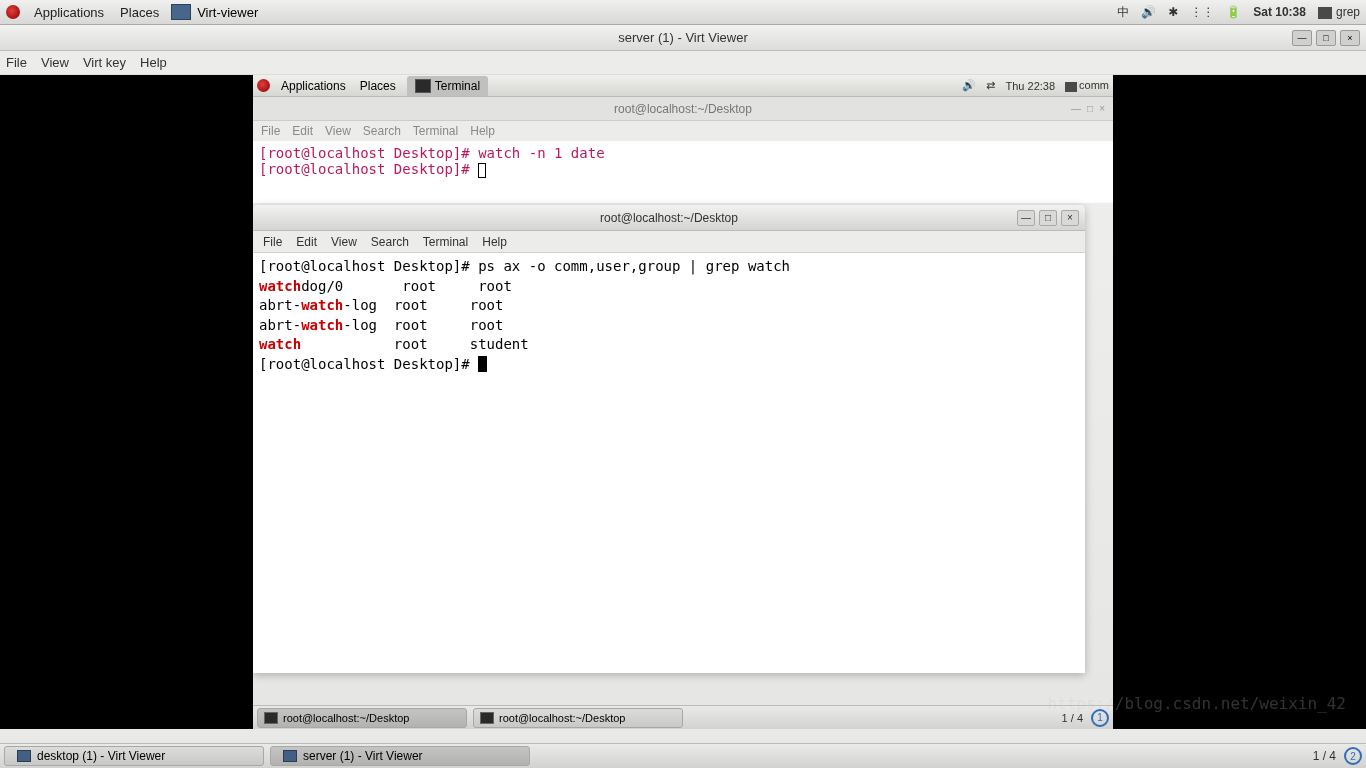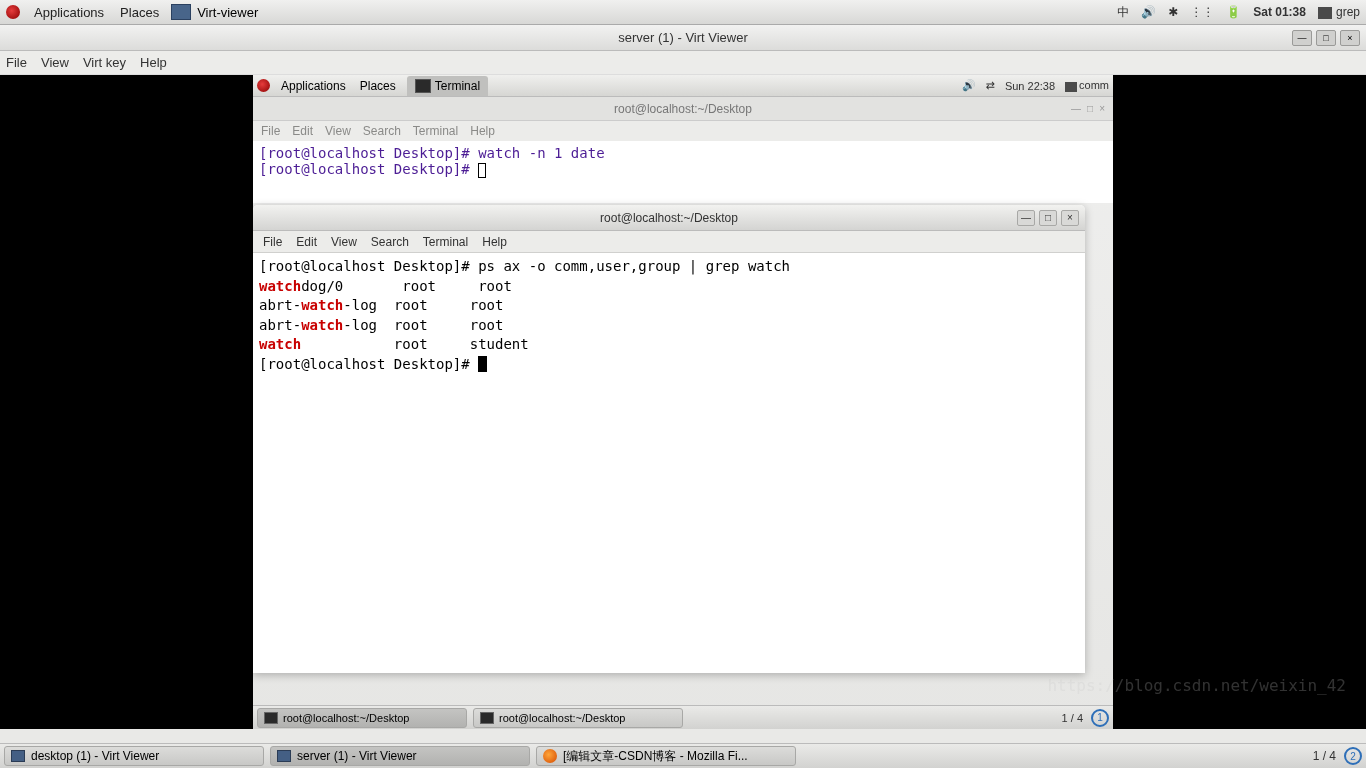--- a/index.html
+++ b/index.html
@@ -38,21 +38,21 @@
     .guest-panel .term-icon { width: 16px; height: 14px; background: #2a2a2a; border: 1px solid #555; margin-right: 4px; }
     .guest-panel .gspacer { flex: 1; }
     .guest-panel .gtray { display: flex; align-items: center; gap: 10px; font-size: 11px; color: #333; }
     .guest-panel .root-icon { width: 12px; height: 10px; background: #4a4a4a; display: inline-block; margin-right: 2px; vertical-align: middle; }
     
     
     .term-bg { position: absolute; top: 22px; left: 0; width: 860px; }
     .term-bg-title { height: 24px; background: #e2e2e0; display: flex; align-items: center; justify-content: center; position: relative; font-size: 12px; color: #777; border-bottom: 1px solid #ccc; }
     .term-bg-title .tb-btns { position: absolute; right: 8px; display: flex; gap: 6px; color: #999; font-size: 10px; }
     .term-bg-menu { height: 20px; background: #ececea; display: flex; align-items: center; gap: 12px; padding: 0 8px; font-size: 12px; color: #8a8a88; }
-    .term-bg-body { background: #fff; font-family: "DejaVu Sans Mono","Liberation Mono",monospace; font-size: 14px; padding: 4px 6px; white-space: pre; color: #4c1d95; height: 62px; }
+    .term-bg-body { background: #fff; font-family: "DejaVu Sans Mono","Liberation Mono",monospace; font-size: 14px; padding: 4px 6px; white-space: pre; color: #be185d; height: 62px; }
     .cursor-box { display: inline-block; width: 8px; height: 15px; border: 1px solid #000; vertical-align: middle; }
     
     
     .term-fg { position: absolute; top: 130px; left: 0; width: 832px; background: #fff; box-shadow: 0 2px 8px rgba(0,0,0,0.25); border-radius: 5px 5px 0 0; overflow: hidden; }
     .term-fg-title { height: 26px; background: linear-gradient(#f2f2f0,#d4d4d2); display: flex; align-items: center; justify-content: center; position: relative; font-size: 12px; color: #333; border-bottom: 1px solid #bbb; }
     .term-fg-title .fg-btns { position: absolute; right: 6px; display: flex; gap: 4px; }
     .fg-wbtn { width: 18px; height: 16px; background: #d9d9d7; border: 1px solid #a8a8a6; border-radius: 2px; display: flex; align-items: center; justify-content: center; font-size: 10px; cursor: pointer; }
     .term-fg-menu { height: 22px; background: #ececea; display: flex; align-items: center; gap: 14px; padding: 0 10px; font-size: 12px; color: #333; border-bottom: 1px solid #d0d0ce; }
     .term-fg-menu span { cursor: pointer; }
     .term-fg-body { font-family: "DejaVu Sans Mono","Liberation Mono",monospace; font-size: 14px; padding: 4px 6px; white-space: pre; color: #000; height: 420px; background: #fff; line-height: 1.4; overflow-y: auto; }
@@ -62,25 +62,25 @@
     
     .guest-taskbar { position: absolute; bottom: 0; left: 0; width: 860px; height: 24px; background: linear-gradient(#eaeae8,#d2d2d0); display: flex; align-items: center; padding: 0 4px; font-size: 11px; border-top: 1px solid #bbb; }
     .task-item { display: flex; align-items: center; width: 210px; height: 20px; background: linear-gradient(#dcdcda,#c8c8c6); border: 1px solid #a8a8a6; border-radius: 3px; margin-right: 6px; padding: 0 6px; cursor: pointer; }
     .task-item.active { background: linear-gradient(#c4c4c2,#b2b2b0); }
     .task-item .ti-icon { width: 14px; height: 12px; background: #2a2a2a; border: 1px solid #666; margin-right: 5px; }
     .gb-spacer { flex: 1; }
     .ws-ind { color: #333; margin-right: 6px; }
     .ws-bubble { width: 18px; height: 18px; border: 2px solid #2e6fb8; border-radius: 50%; display: flex; align-items: center; justify-content: center; font-size: 10px; color: #2e6fb8; margin-left: 2px; }
 
     
-    .watermark { position: absolute; right: 20px; bottom: 34px; color: rgba(200,200,200,0.25); font-family: monospace; font-size: 16px; pointer-events: none; }
+    .watermark { position: absolute; right: 20px; bottom: 16px; color: rgba(200,200,200,0.25); font-family: monospace; font-size: 16px; pointer-events: none; }
     
     
     .host-taskbar { position: absolute; left: 0; bottom: 0; width: 1366px; height: 25px; background: linear-gradient(#eaeae8,#d2d2d0); display: flex; align-items: center; padding: 0 4px; font-size: 12px; border-top: 1px solid #bbb; }
-    .htask { display: flex; align-items: center; width: 260px; height: 20px; background: linear-gradient(#dcdcda,#c8c8c6); border: 1px solid #a8a8a6; border-radius: 3px; margin-right: 6px; padding: 0 6px; cursor: pointer; }
+    .htask { display: flex; align-items: center; width: 260px; height: 20px; background: linear-gradient(#dcdcda,#c8c8c6); border: 1px solid #a8a8a6; border-radius: 3px; margin-right: 6px; padding: 0 12px; cursor: pointer; }
     .htask.active { background: linear-gradient(#c4c4c2,#b2b2b0); }
     .htask .hti-icon { width: 14px; height: 12px; background: #445f84; border: 1px solid #2b3c55; margin-right: 6px; }
     .htask .ff-icon { width: 14px; height: 14px; background: radial-gradient(circle at 40% 40%, #ffa53a, #d44a00); border-radius: 50%; margin-right: 6px; }
     .hb-spacer { flex: 1; }
   </style>
 </head>
 <body>
 
 <div class="host-panel">
   <span class="rh"></span>
@@ -90,21 +90,21 @@
     <span class="host-app-icon"></span>
     <span>Virt-viewer</span>
   </div>
   <div class="spacer"></div>
   <div class="tray">
     <span>中</span>
     <span>🔊</span>
     <span>✱</span>
     <span>⋮⋮</span>
     <span>🔋</span>
-    <span class="clock">Sat 01:38</span>
+    <span class="clock">Sat 10:38</span>
     <span><span class="kiosk-icon"></span><span>grep</span></span>
   </div>
 </div>
 
 <div class="vv-window">
   <div class="vv-titlebar">
     <span class="title">server (1) - Virt Viewer</span>
     <div class="wm-btns">
       <div class="wm-btn">—</div>
       <div class="wm-btn">□</div>
@@ -126,21 +126,21 @@
         <span class="gmenu">Applications</span>
         <span class="gmenu">Places</span>
         <div class="term-task">
           <span class="term-icon"></span>
           <span>Terminal</span>
         </div>
         <div class="gspacer"></div>
         <div class="gtray">
           <span>🔊</span>
           <span>⇄</span>
-          <span>Sun 22:38</span>
+          <span>Thu 22:38</span>
           <span><span class="root-icon"></span><span>comm</span></span>
         </div>
       </div>
 
       <div class="term-bg">
         <div class="term-bg-title">
           <span>root@localhost:~/Desktop</span>
           <div class="tb-btns">
             <span>—</span>
             <span>□</span>
@@ -205,20 +205,16 @@
 
 <div class="host-taskbar">
   <div class="htask">
     <span class="hti-icon"></span>
     <span>desktop (1) - Virt Viewer</span>
   </div>
   <div class="htask active">
     <span class="hti-icon"></span>
     <span>server (1) - Virt Viewer</span>
   </div>
-  <div class="htask">
-    <span class="ff-icon"></span>
-    <span>[编辑文章-CSDN博客 - Mozilla Fi...</span>
-  </div>
   <div class="hb-spacer"></div>
   <span class="ws-ind">1 / 4</span>
   <span class="ws-bubble">2</span>
 </div>
 
 </body></html>

